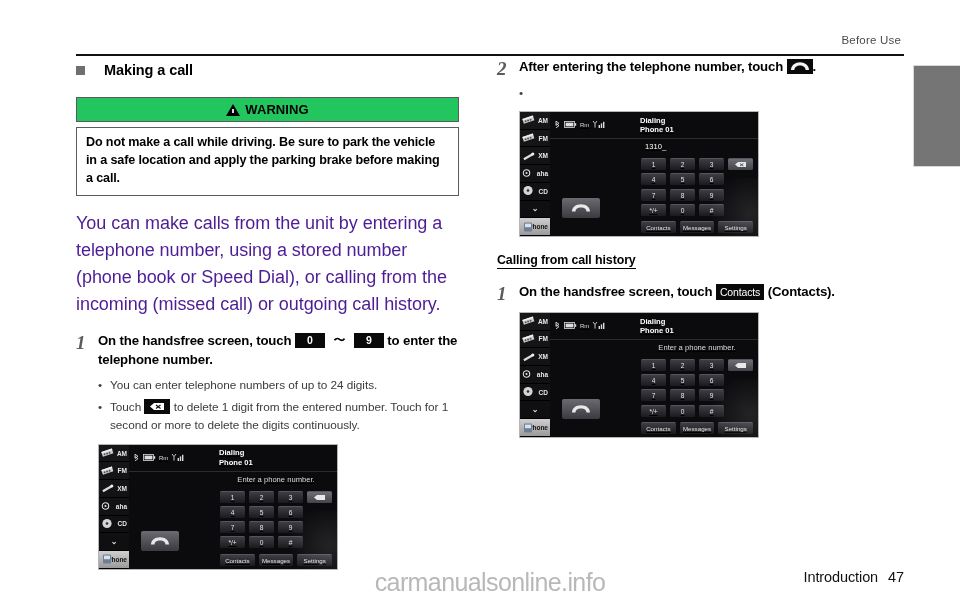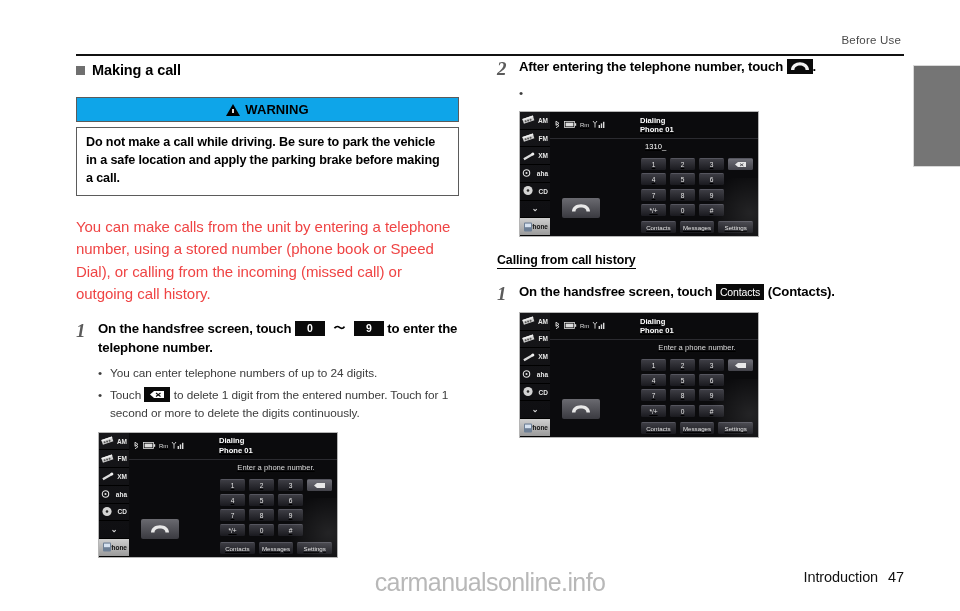--- a/index.html
+++ b/index.html
@@ -48,39 +48,39 @@
     top: 58px;
     width: 383px;
   }
   .col-left  { left: 76px; }
   .col-right { left: 497px; }
 
   
   .sec-head {
     display: flex;
     align-items: center;
-    gap: 7px;
+    gap: 19px;
     font-size: 14.5px;
     font-weight: bold;
     color: #000;
     margin: 4px 0 0 0;
     letter-spacing: -0.1px;
   }
   .sec-bullet {
     width: 9px; height: 9px;
     background: #6f6f6f;
     display: inline-block;
     flex: 0 0 auto;
   }
 
   
   .warn-title {
     margin-top: 19px;
     border: 1.3px solid #5b5b5b;
-    background: #0ea5e9;
+    background: #22c55e;
     height: 23px;
     display: flex;
     align-items: center;
     justify-content: center;
     gap: 5px;
   }
   .warn-title .tri {
     width: 0; height: 0;
     border-left: 7px solid transparent;
     border-right: 7px solid transparent;
@@ -107,24 +107,24 @@
     padding: 6px 9px 7px 9px;
     font-size: 12.6px;
     font-weight: bold;
     line-height: 1.42;
     color: #000;
     letter-spacing: -0.15px;
   }
 
   
   .body-copy {
-    margin-top: 20px;
-    font-size: 15px;
+    margin-top: 14px;
+    font-size: 18px;
     line-height: 1.5;
-    color: #ef4444;
+    color: #4c1d95;
     letter-spacing: -0.05px;
   }
 
   .sub-head {
     margin-top: 15px;
     font-size: 12.4px;
     font-weight: bold;
     color: #000;
     display: inline-block;
     border-bottom: 1.4px solid #000;

